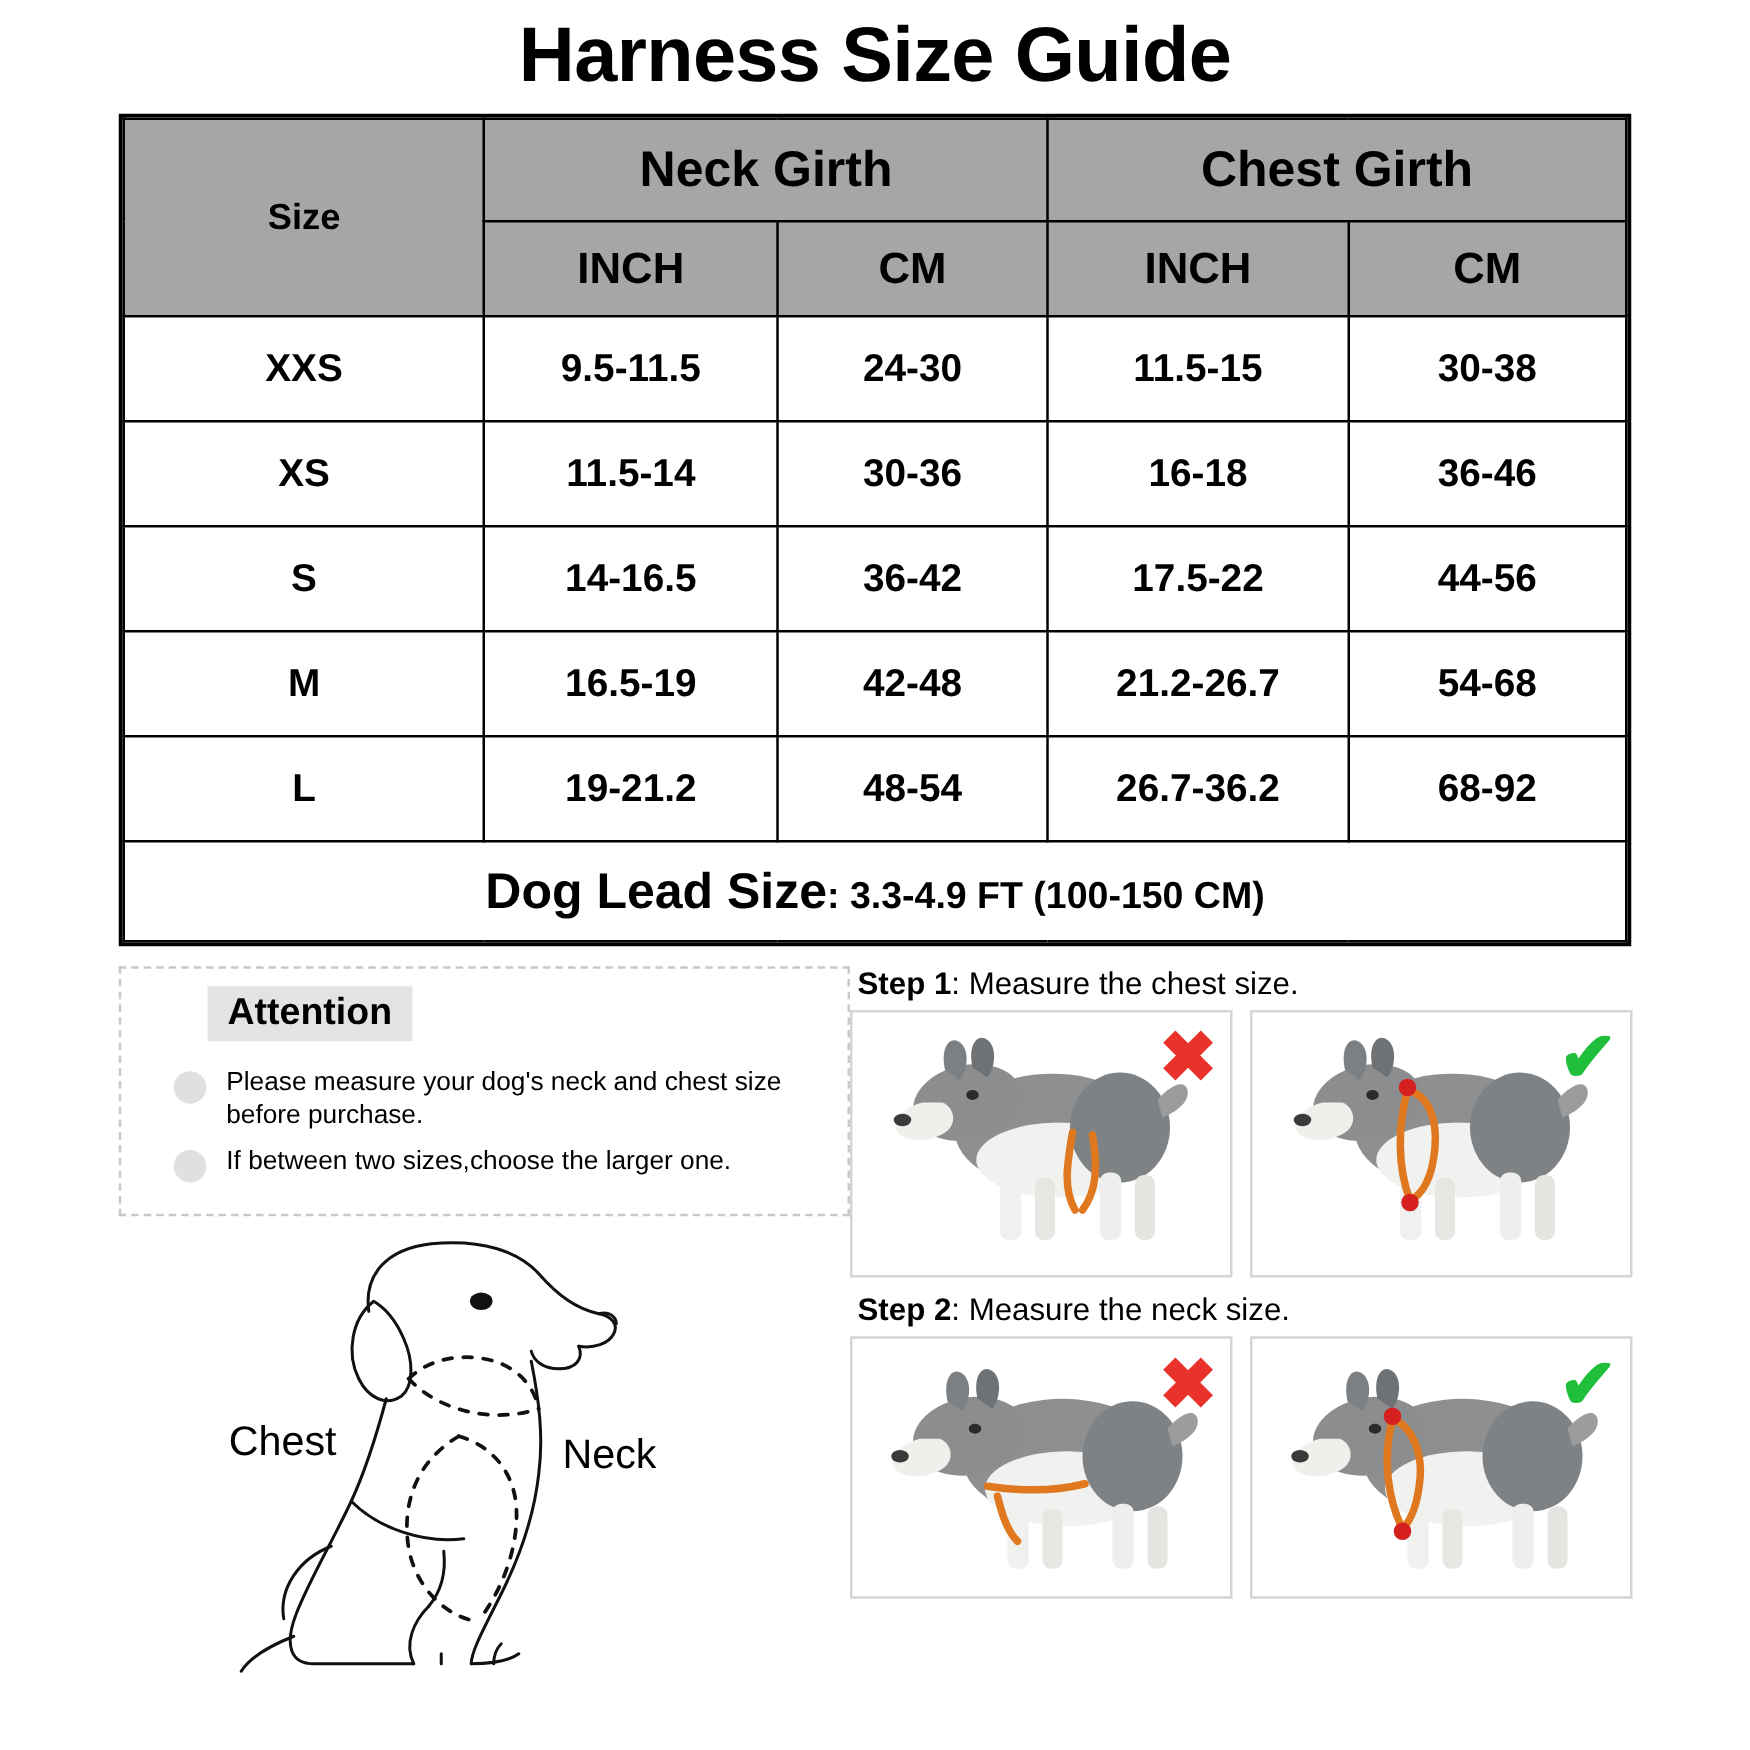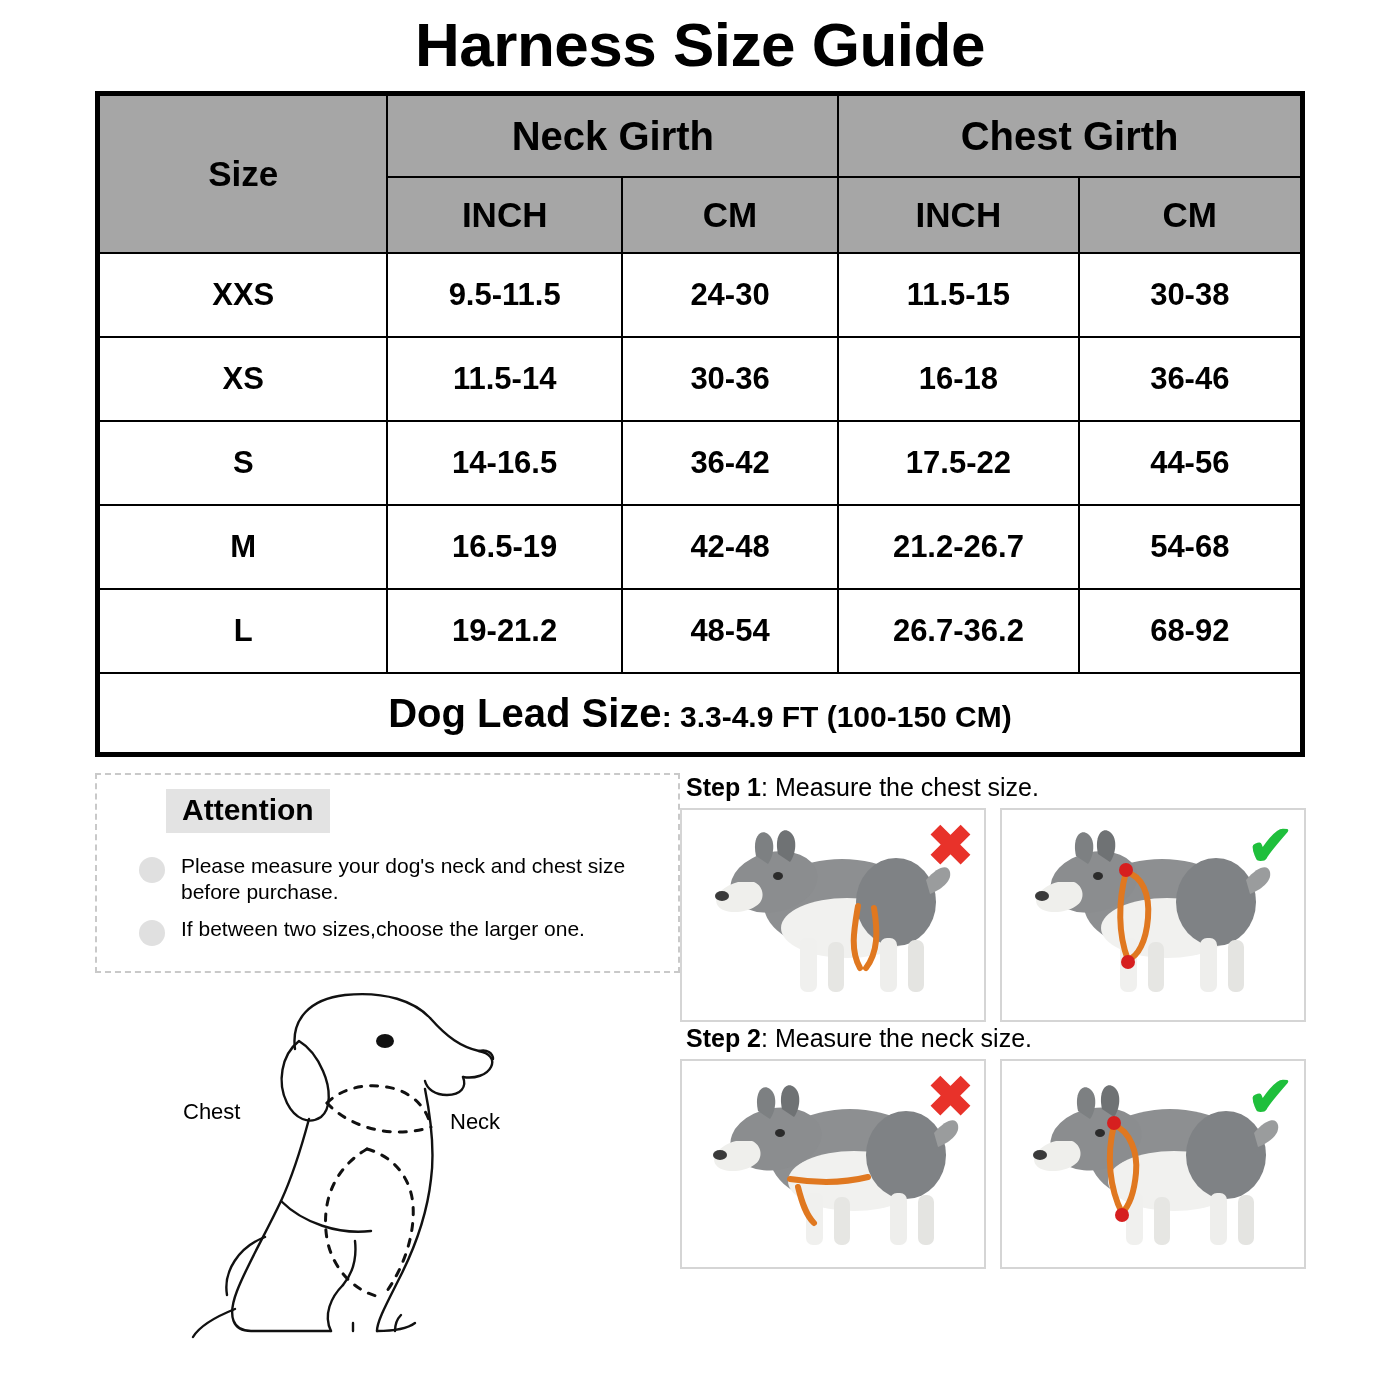--- a/index.html
+++ b/index.html
@@ -44,21 +44,21 @@
   }
   table.size-table td, table.size-table th {
     border: 2px solid #000;
     text-align: center;
     font-weight: bold;
     color: #000;
   }
   .hdr-grey { background: #a6a6a6; }
   .hdr-top { font-size: 40px; height: 78px; }
   .hdr-sub { font-size: 35px; height: 72px; }
-  .size-cell { font-size: 35px; }
+  .size-cell { font-size: 29px; }
   .body-row td { font-size: 31px; height: 80px; background:#fff; }
   .body-row td.sizecol { font-size: 31px; margin-top: 36px; }
   .lead-row td {
     height: 76px;
     background: #fff;
     font-size: 30px;
     text-align: center;
   }
   .lead-strong { font-size: 40px; font-weight: bold; }
 
@@ -108,27 +108,28 @@
   }
 
   
   .sketch {
     position: relative;
     height: 360px;
     margin-top: 6px;
   }
   .lbl {
     position: absolute;
-    font-size: 22px;
+    font-size: 33px;
+    margin-top: 35px;
   }
   .lbl-chest { left: 88px; top: 120px; }
   .lbl-neck { left: 355px; top: 130px; }
 
   
-  .step-block { margin-bottom: 2px; }
+  .step-block { margin-bottom: 12px; }
   .step-caption {
     font-size: 25px;
     margin: 0 0 6px 6px;
   }
   .step-caption b { font-weight: bold; }
   .photo-row { display: flex; gap: 14px; }
   .photo {
     position: relative;
     width: 306px;
     height: 214px;

